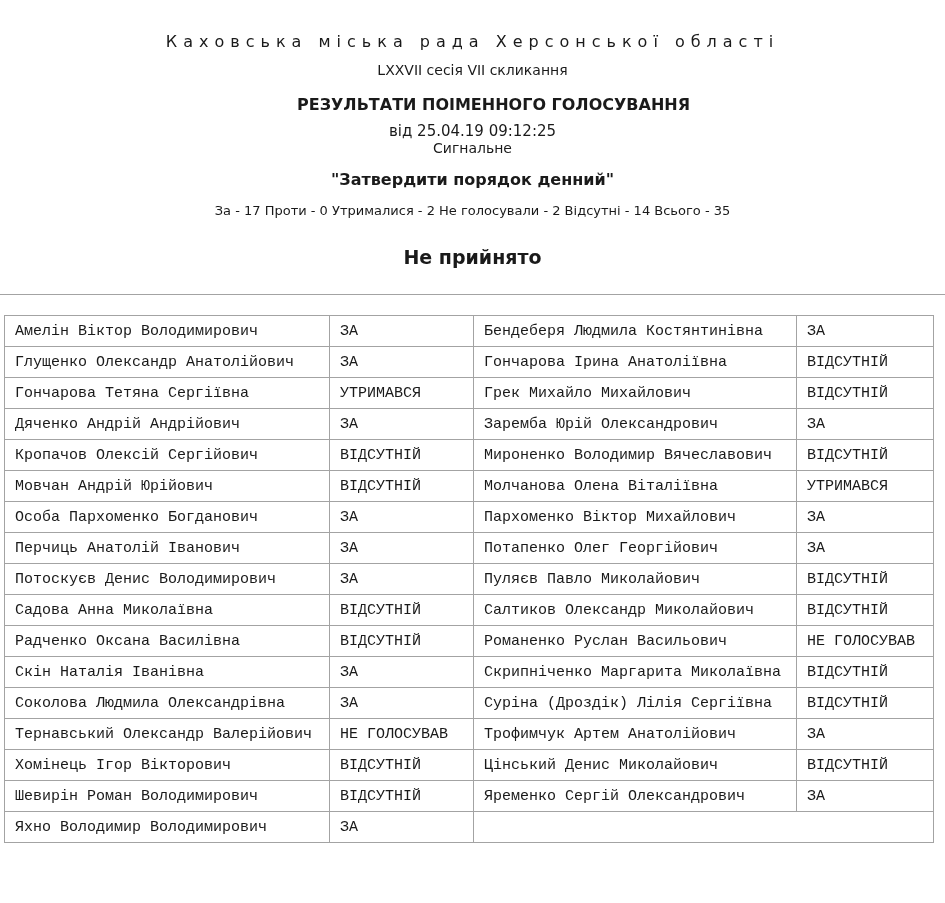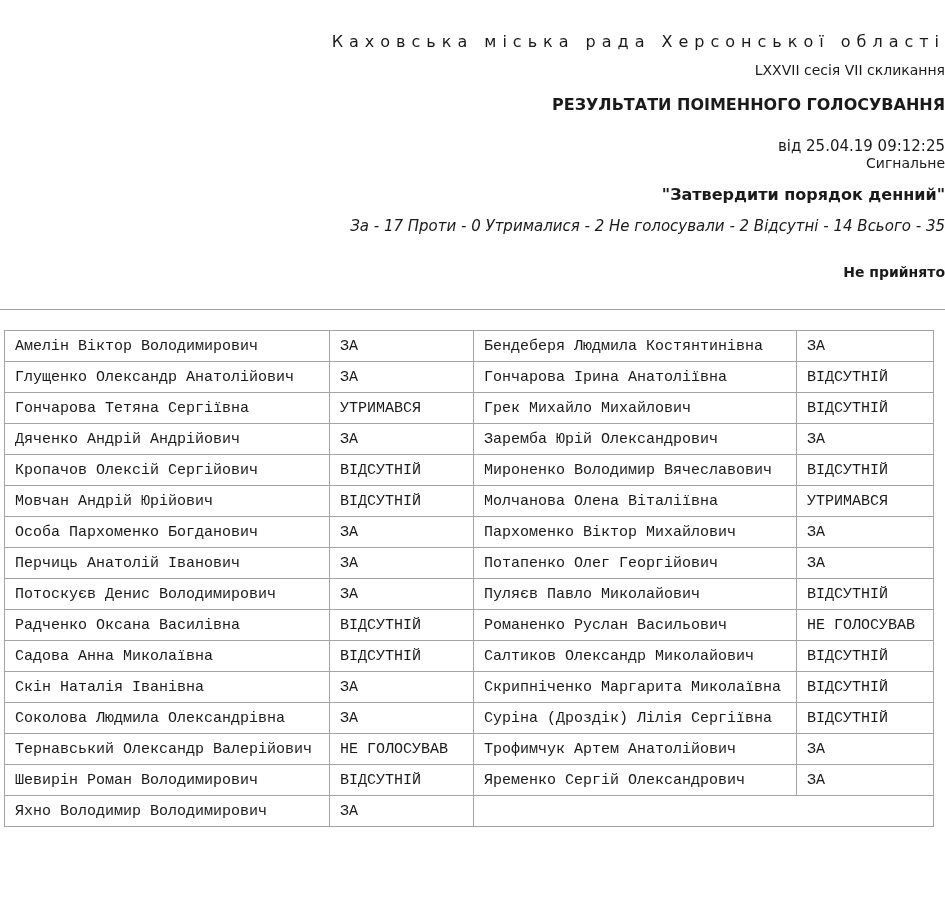--- a/index.html
+++ b/index.html
@@ -8,34 +8,34 @@
     --bg:#ffffff;
   }
   *{box-sizing:border-box;}
   html,body{margin:0;padding:0;background:var(--bg);}
   body{
     width:945px;
     font-family:"DejaVu Sans","Liberation Sans",sans-serif;
     color:var(--text);
   }
   .doc{padding-top:32px;}
-  .center{text-align:right;}
+  .center{text-align:center;}
   .org-title{
     font-size:16px;
     line-height:20px;
     letter-spacing:6px;
     white-space:nowrap;
   }
   .session-block{margin-top:10px;font-size:14px;line-height:17px;}
   .results-heading{margin-top:16px;font-size:16px;line-height:19px;font-weight:700;padding-left:42px;}
-  .vote-datetime{margin-top:23px;font-size:15px;line-height:18px;}
+  .vote-datetime{margin-top:8px;font-size:15px;line-height:18px;}
   .vote-type{font-size:14px;line-height:17px;}
   .agenda-item{margin-top:13px;font-size:16px;line-height:19px;font-weight:700;}
-  .totals-line{margin-top:13px;font-size:15px;line-height:18px;font-style:italic;}
-  .decision{margin-top:28px;font-size:14px;line-height:19px;font-weight:700;}
+  .totals-line{margin-top:13px;font-size:13px;line-height:18px;}
+  .decision{margin-top:28px;font-size:19px;line-height:19px;font-weight:700;}
   .divider{
     margin:27px 0 0 0;
     border:none;
     border-top:1px solid var(--border);
     height:0;
     width:100%;
   }
   table.voting{
     margin:20px 0 0 4px;
     width:929px;
@@ -132,50 +132,56 @@
           <td>Потапенко Олег Георгійович</td>
           <td>ЗА</td>
         </tr>
         <tr>
           <td>Потоскуєв Денис Володимирович</td>
           <td>ЗА</td>
           <td>Пуляєв Павло Миколайович</td>
           <td>ВІДСУТНІЙ</td>
         </tr>
         <tr>
+          <td>Садова Анна Миколаївна</td>
+          <td>ВІДСУТНІЙ</td>
+          <td>Салтиков Олександр Миколайович</td>
+          <td>ВІДСУТНІЙ</td>
+        </tr>
+        <tr>
           <td>Радченко Оксана Василівна</td>
           <td>ВІДСУТНІЙ</td>
           <td>Романенко Руслан Васильович</td>
           <td>НЕ ГОЛОСУВАВ</td>
-        </tr>
-        <tr>
-          <td>Садова Анна Миколаївна</td>
-          <td>ВІДСУТНІЙ</td>
-          <td>Салтиков Олександр Миколайович</td>
-          <td>ВІДСУТНІЙ</td>
         </tr>
         <tr>
           <td>Скін Наталія Іванівна</td>
           <td>ЗА</td>
           <td>Скрипніченко Маргарита Миколаївна</td>
           <td>ВІДСУТНІЙ</td>
         </tr>
         <tr>
           <td>Соколова Людмила Олександрівна</td>
           <td>ЗА</td>
           <td>Суріна (Дроздік) Лілія Сергіївна</td>
           <td>ВІДСУТНІЙ</td>
         </tr>
         <tr>
           <td>Тернавський Олександр Валерійович</td>
           <td>НЕ ГОЛОСУВАВ</td>
           <td>Трофимчук Артем Анатолійович</td>
           <td>ЗА</td>
         </tr>
         <tr>
+          <td>Хомінець Ігор Вікторович</td>
+          <td>ВІДСУТНІЙ</td>
+          <td>Цінський Денис Миколайович</td>
+          <td>ВІДСУТНІЙ</td>
+        </tr>
+        <tr>
           <td>Шевирін Роман Володимирович</td>
           <td>ВІДСУТНІЙ</td>
           <td>Яременко Сергій Олександрович</td>
           <td>ЗА</td>
         </tr>
         <tr>
           <td>Яхно Володимир Володимирович</td>
           <td>ЗА</td>
           <td colspan="2"></td>
         </tr>

